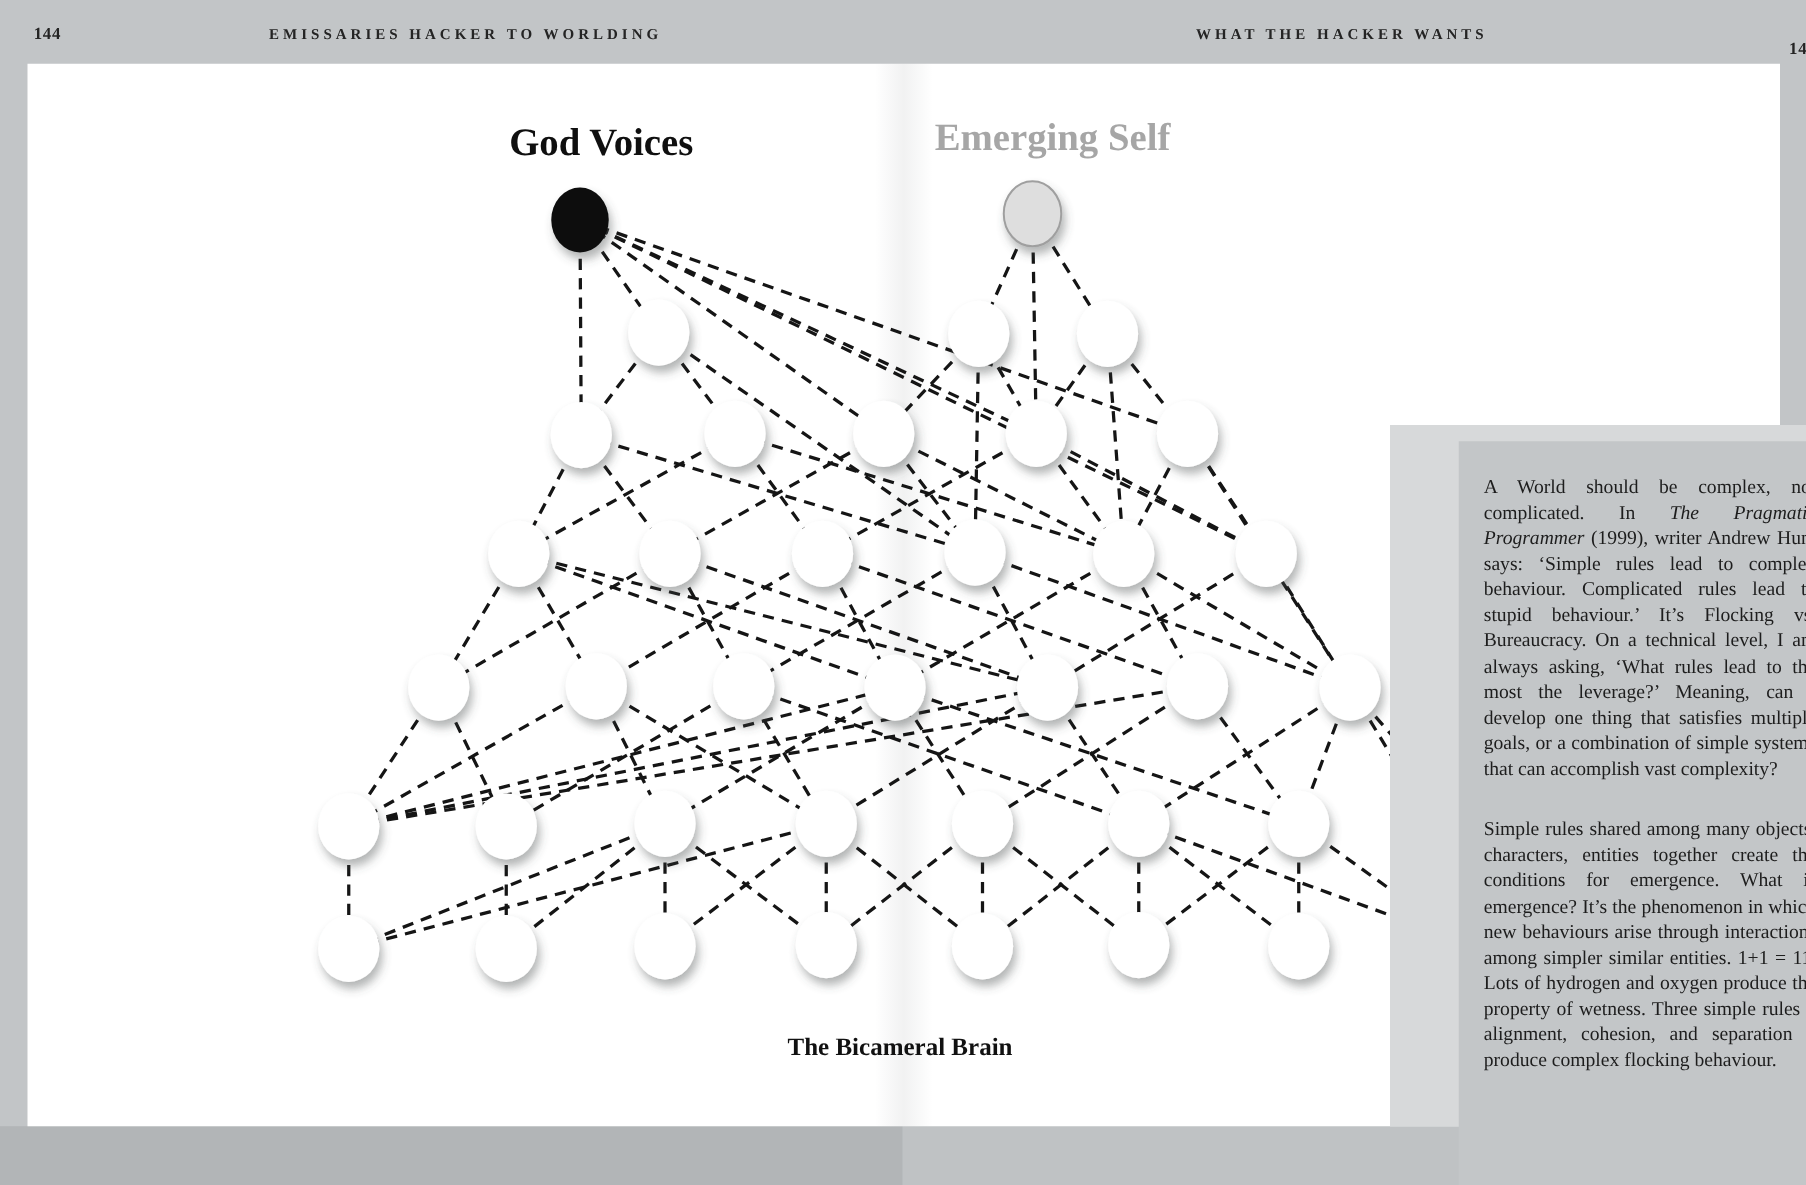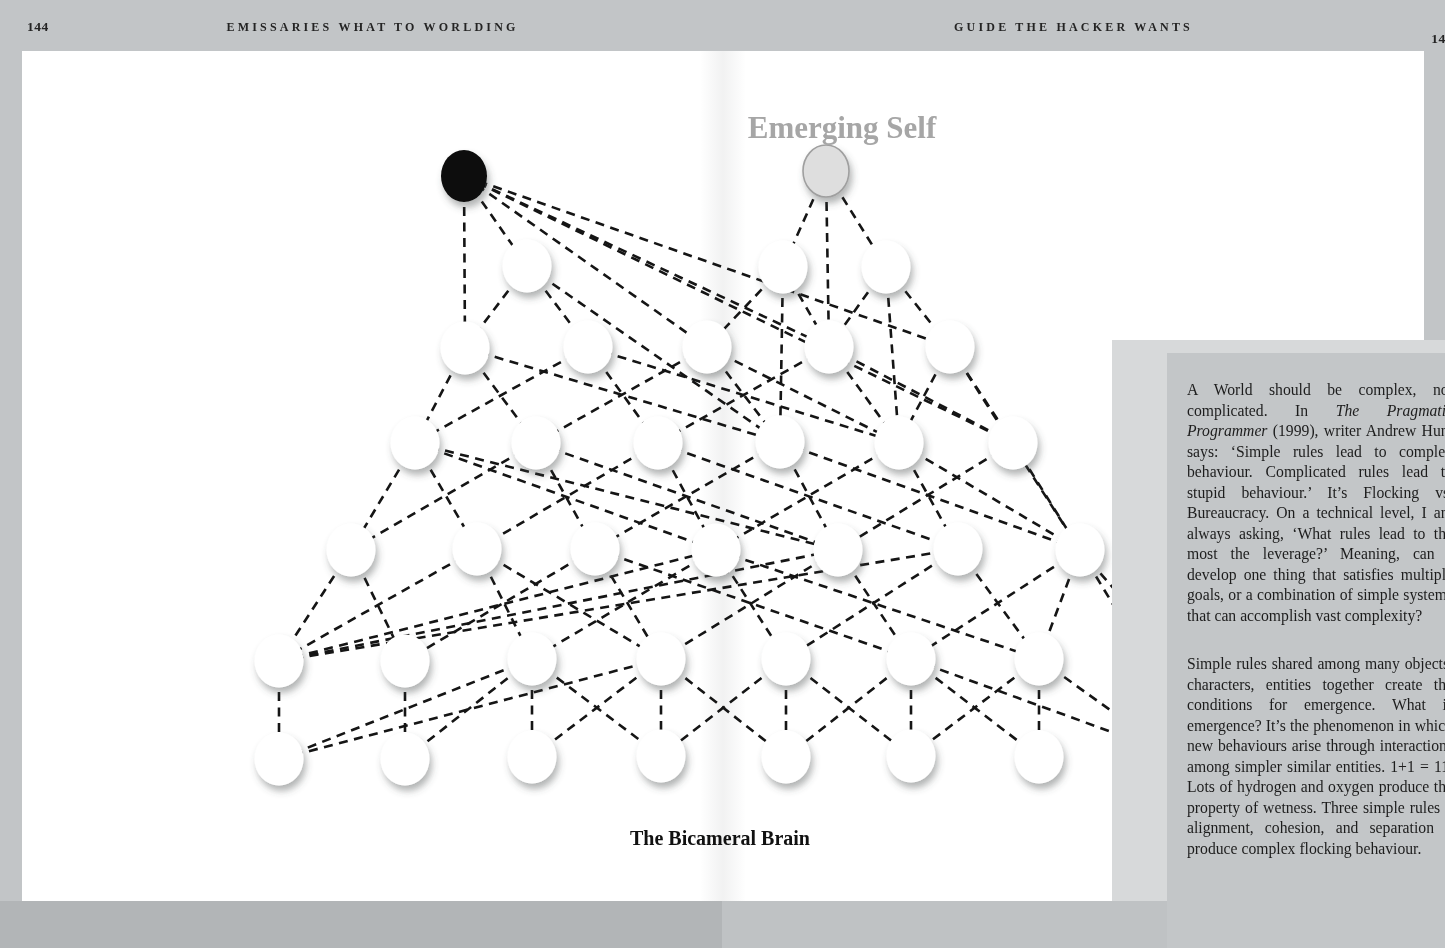--- a/index.html
+++ b/index.html
@@ -46,22 +46,22 @@
 
 <div id="stage">
 
   <div class="abs band"></div>
   <div class="abs band-dark"></div>
 
   <div class="abs page"></div>
   <div class="abs gutter"></div>
 
   <div class="abs pagenum pagenum-left">144</div>
-  <div class="abs runhead runhead-left">EMISSARIES WHAT TO WORLDING</div>
-  <div class="abs runhead runhead-right">GUIDE THE HACKER WANTS</div>
+  <div class="abs runhead runhead-left">EMISSARIES HACKER TO WORLDING</div>
+  <div class="abs runhead runhead-right">WHAT THE HACKER WANTS</div>
   <div class="abs pagenum pagenum-right">145</div>
 
   <svg class="abs net" width="1445" height="948" viewBox="0 0 1445 948">
     <defs>
       <filter id="nshadow" x="-60%" y="-60%" width="240%" height="240%">
         <feDropShadow dx="2.5" dy="5.5" stdDeviation="3.8" flood-color="#4a4d4f" flood-opacity="0.42"></feDropShadow>
       </filter>
     </defs>
     <g id="edge-layer">
         <line x1="464" y1="176" x2="527" y2="266" stroke="#151515" stroke-width="2.6" stroke-dasharray="9 6.5"></line>
@@ -192,21 +192,22 @@
         <ellipse cx="279" cy="759" rx="24.5" ry="26.5" filter="url(#nshadow)" fill="#ffffff"></ellipse>
         <ellipse cx="405" cy="759" rx="24.5" ry="26.5" filter="url(#nshadow)" fill="#ffffff"></ellipse>
         <ellipse cx="532" cy="757" rx="24.5" ry="26.5" filter="url(#nshadow)" fill="#ffffff"></ellipse>
         <ellipse cx="661" cy="756" rx="24.5" ry="26.5" filter="url(#nshadow)" fill="#ffffff"></ellipse>
         <ellipse cx="786" cy="757" rx="24.5" ry="26.5" filter="url(#nshadow)" fill="#ffffff"></ellipse>
         <ellipse cx="911" cy="756" rx="24.5" ry="26.5" filter="url(#nshadow)" fill="#ffffff"></ellipse>
         <ellipse cx="1039" cy="757" rx="24.5" ry="26.5" filter="url(#nshadow)" fill="#ffffff"></ellipse>
       </g>
   </svg>
 
-  <div class="abs dlabel dlabel-gray" style="left:682px;top:110px;">Emerging Self</div>
+  <div class="abs dlabel dlabel-black" style="left:321px;top:96px;">God Voices</div>
+  <div class="abs dlabel dlabel-gray" style="left:682px;top:92px;">Emerging Self</div>
   <div class="abs caption" style="left:510px;top:827px;">The Bicameral Brain</div>
 
   <div class="abs side-shadow"></div>
   <div class="abs side-box">
     <div id="side-text">
         <p><span>A World should be complex, not complicated. In </span><span class="it">The Pragmatic Programmer</span><span> (1999), writer Andrew Hunt says: ‘Simple rules lead to complex behaviour. Complicated rules lead to stupid behaviour.’ It’s Flocking vs. Bureaucracy. On a technical level, I am always asking, ‘What rules lead to the most the leverage?’ Meaning, can I develop one thing that satisfies multiple goals, or a combination of simple systems that can accomplish vast complexity?</span></p>
         <p><span>Simple rules shared among many objects, characters, entities together create the conditions for emergence. What is emergence? It’s the phenomenon in which new behaviours arise through interactions among simpler similar entities. 1+1 = 11. Lots of hydrogen and oxygen produce the property of wetness. Three simple rules – alignment, cohesion, and separation – produce complex flocking behaviour.</span></p>
       </div>
   </div>
 

